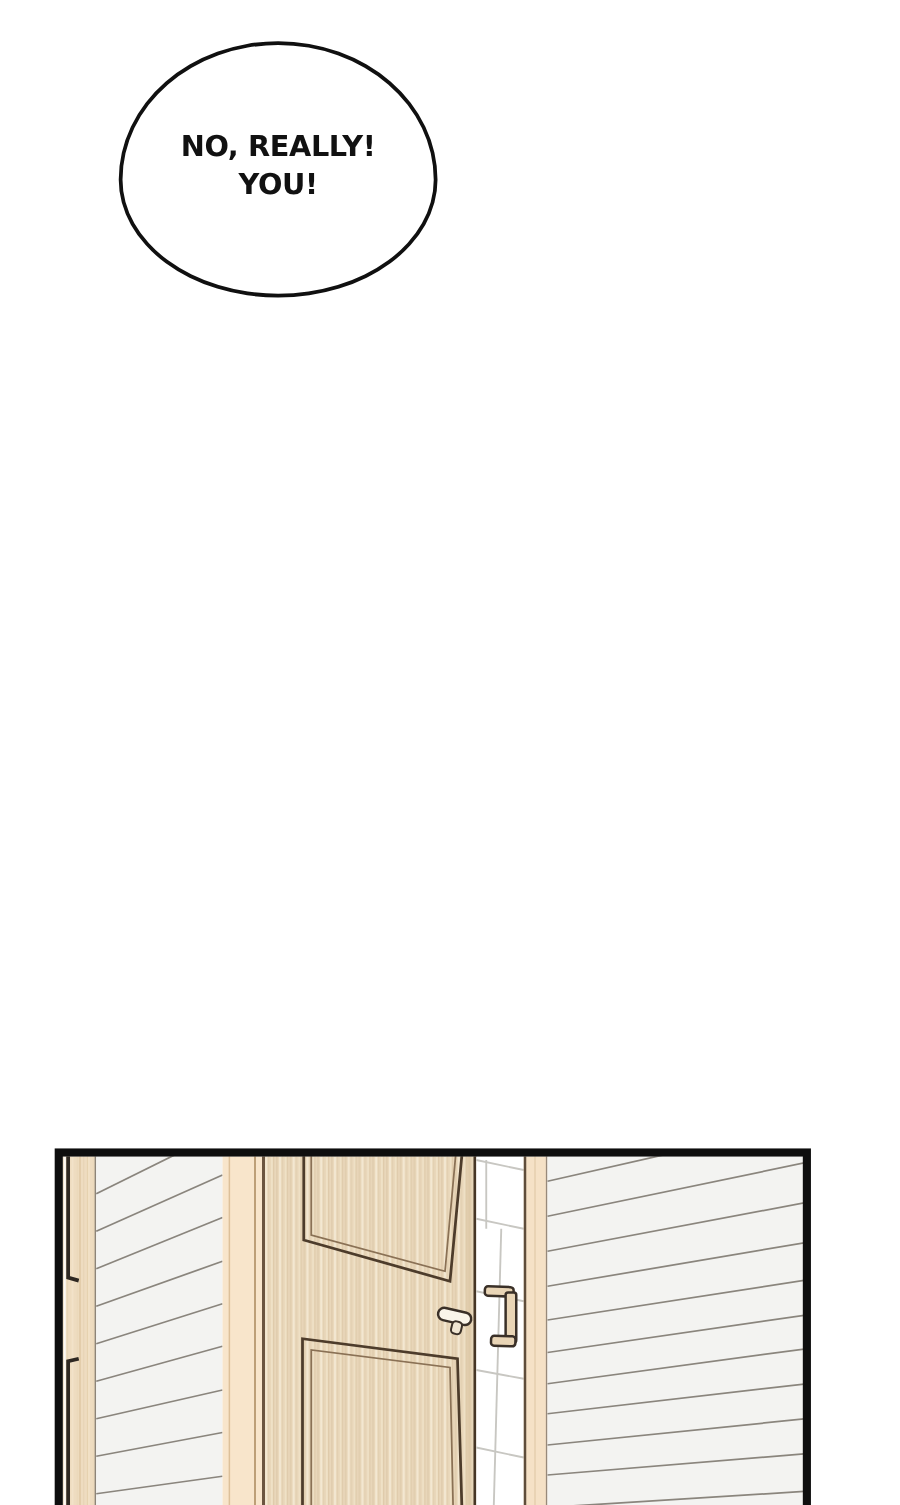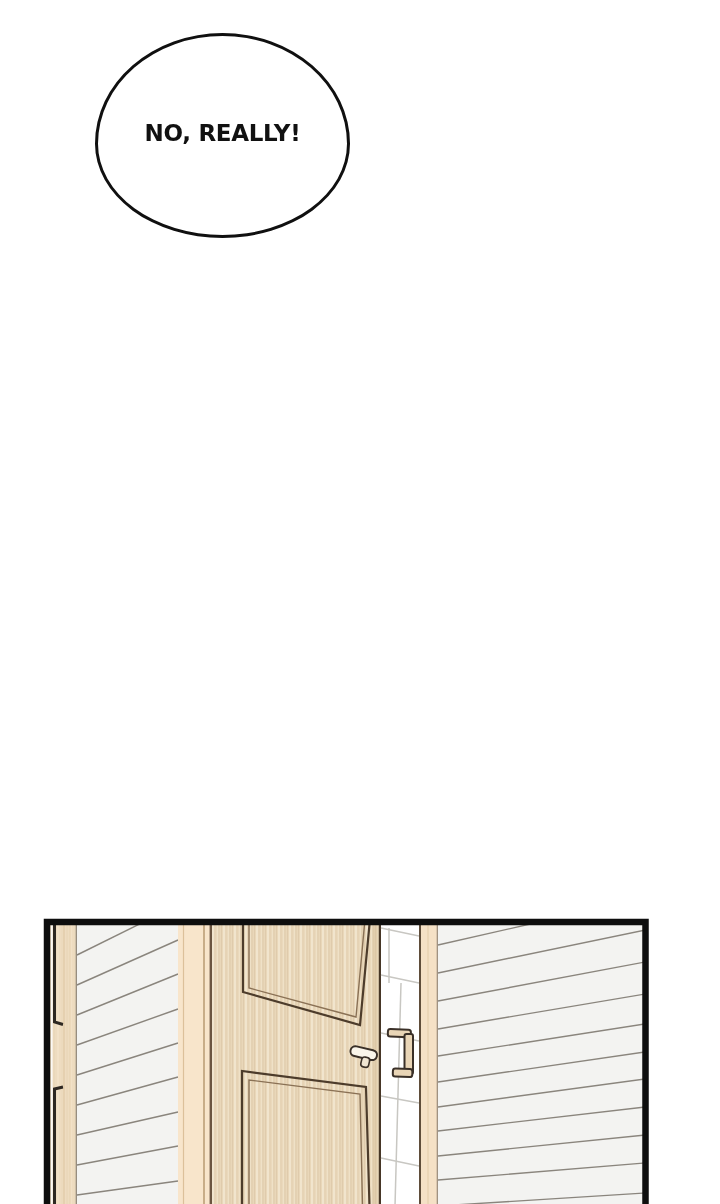--- a/index.html
+++ b/index.html
@@ -48,20 +48,21 @@
   .c-bar{fill:var(--bar-handle-fill,#e9d5b6);stroke:var(--outline-ink,#3a3028);}
 </style>
 </head>
 <body>
 
 <div class="page">
 
   <div class="bubble">
     <div class="bubble-text">
       <span>NO, REALLY!</span>
+      <span>YOU!</span>
     </div>
   </div>
 
   <svg class="panel-art" viewBox="0 0 720 1204" xmlns="http://www.w3.org/2000/svg">
     <defs>
       <clipPath id="panelClip">
           <rect x="50" y="925" width="593" height="281"></rect>
         </clipPath>
       <pattern id="grainD" width="11" height="90" patternUnits="userSpaceOnUse">
         <line x1="1.5" y1="0" x2="1.5" y2="90" stroke="#dcc8a8" stroke-width="1.1"></line>

